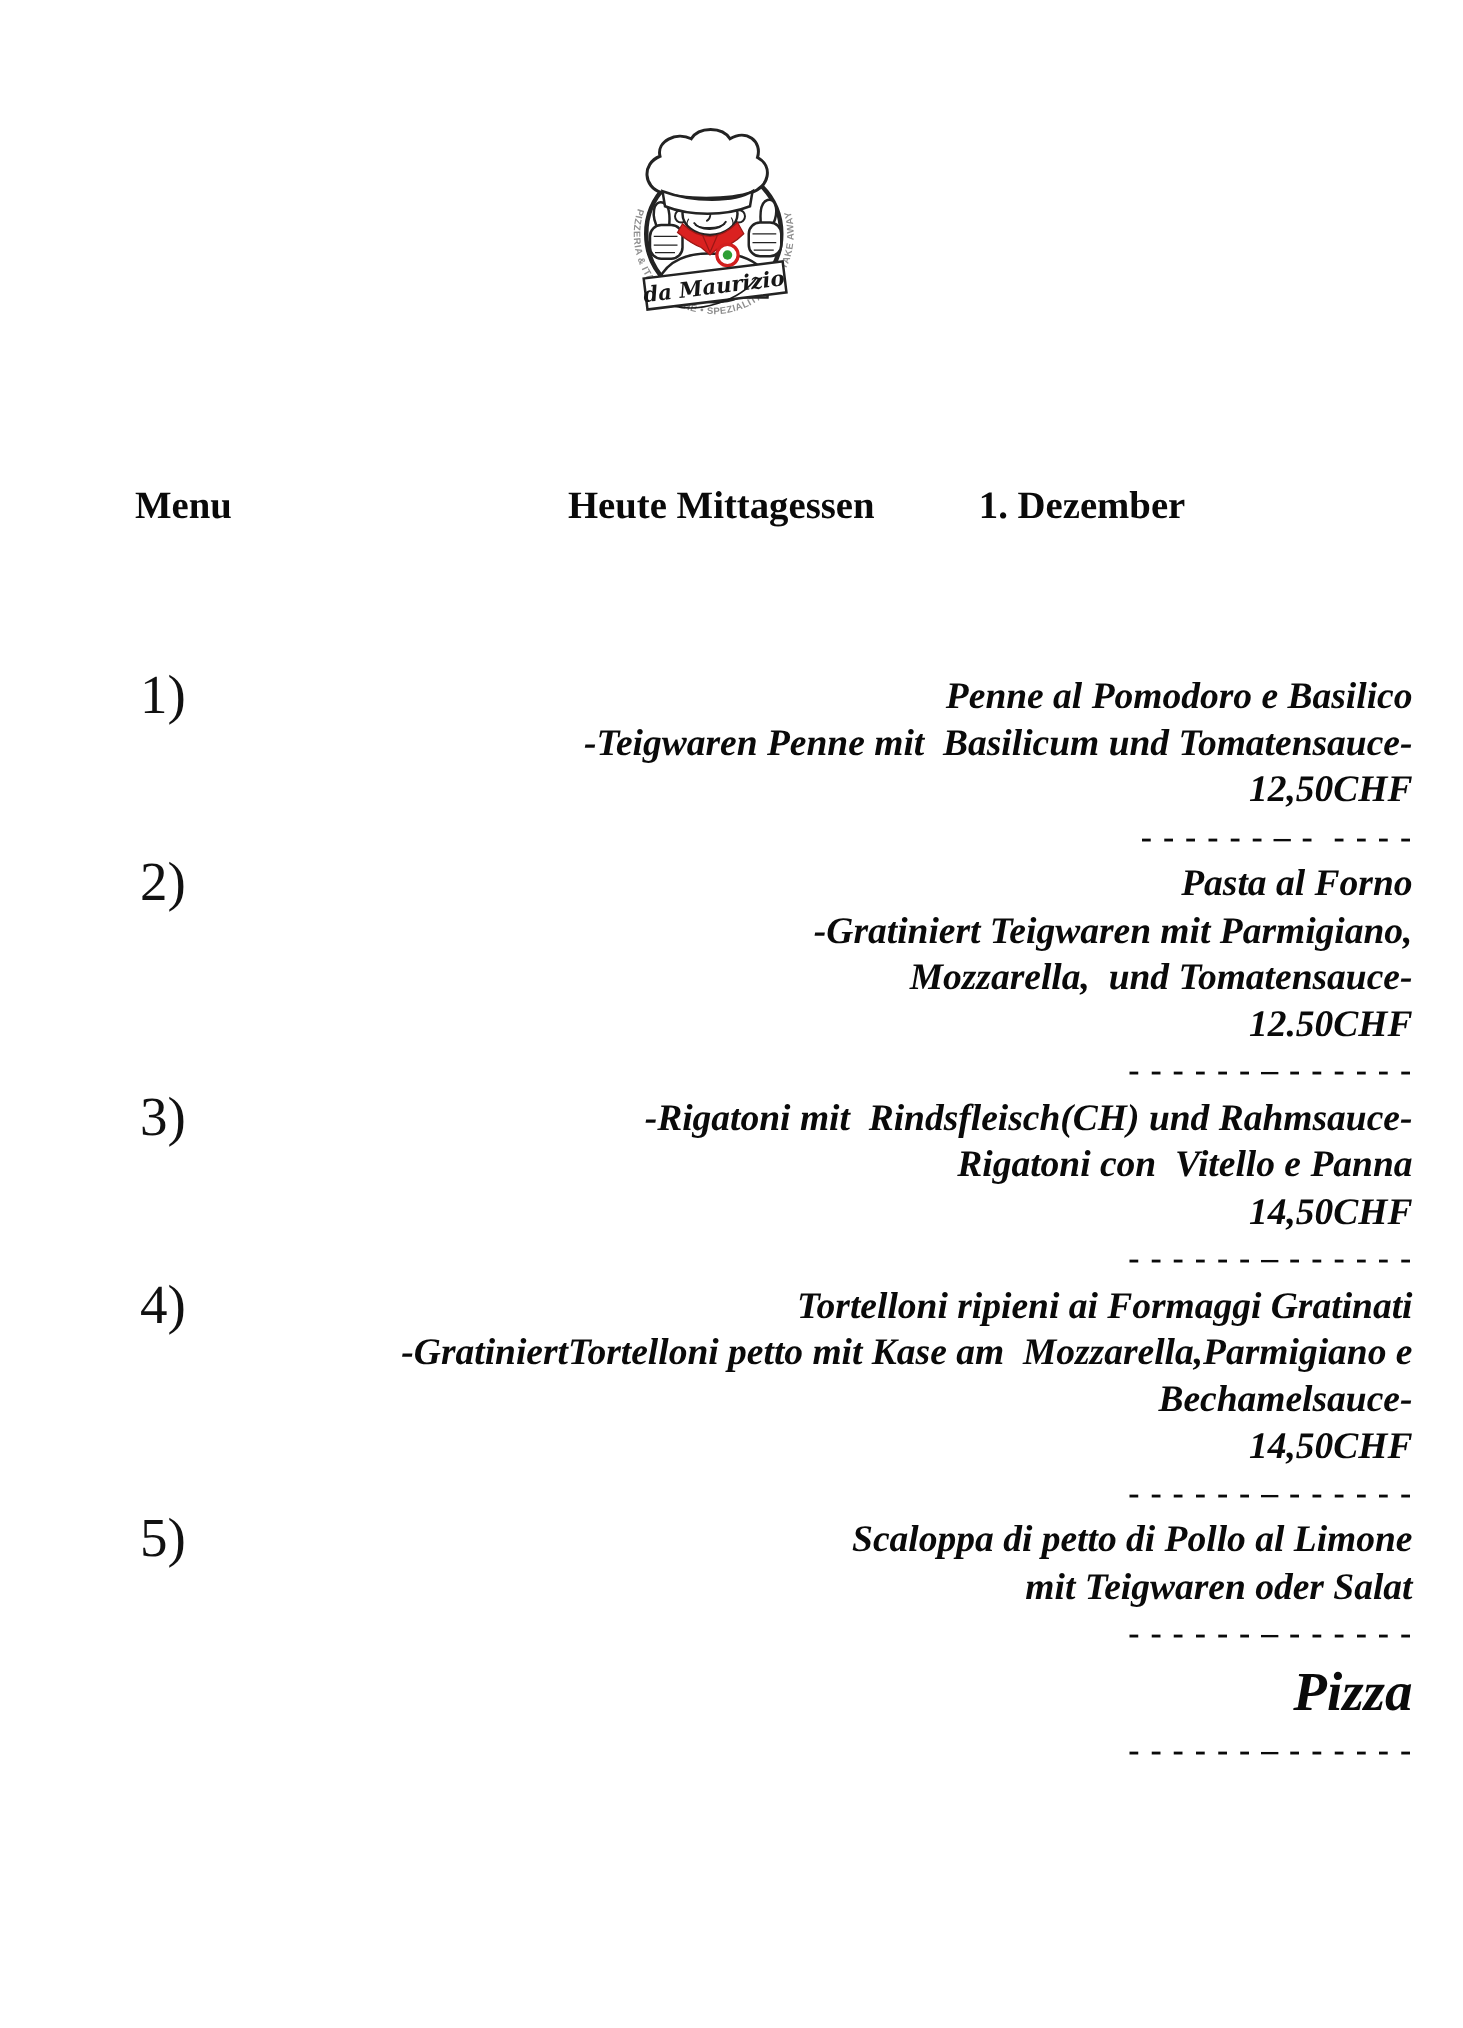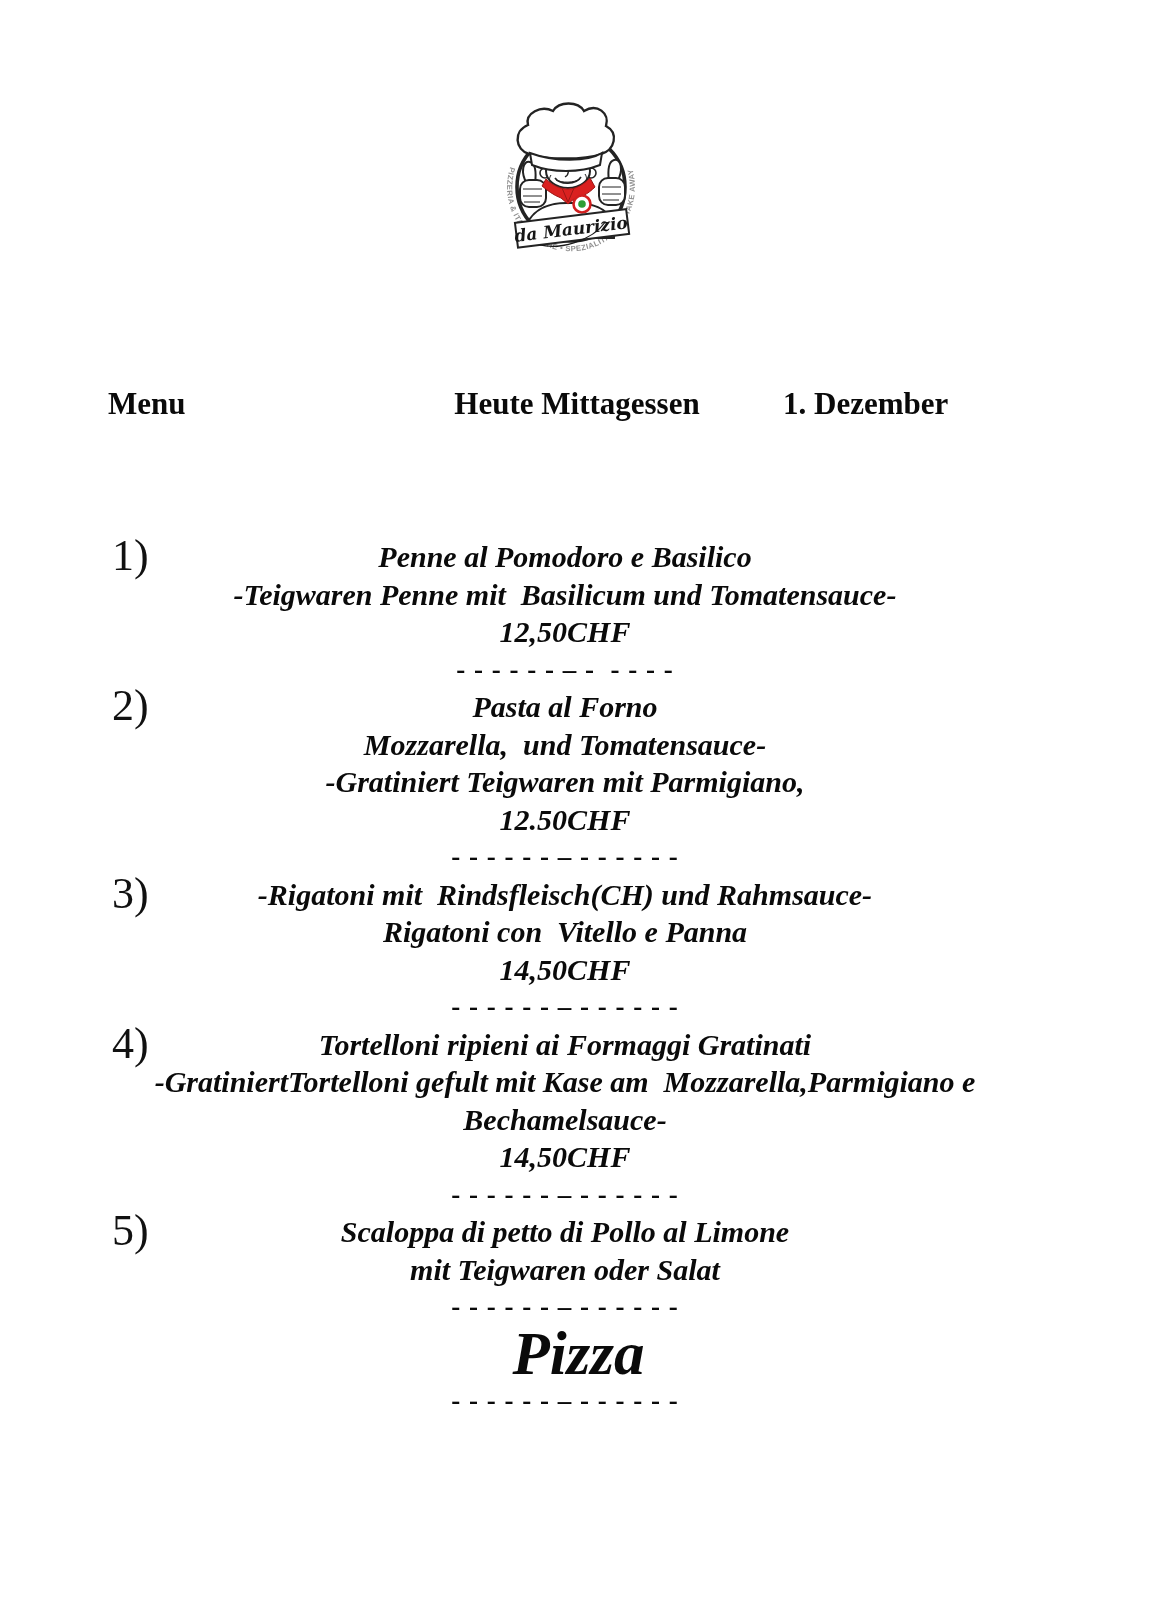--- a/index.html
+++ b/index.html
@@ -52,30 +52,30 @@
   .item{position:relative;}
   .num{
     position:absolute;
     left:112px; top:-4px;
     font-size:44px;
     line-height:44px;
     font-weight:normal;
     font-style:normal;
     color:#111;
   }
-  .line{white-space:pre;}
+  .line{white-space:pre;text-align:right;}
   .sep{
     font-style:normal;
     font-weight:bold;
     font-size:27px;
     letter-spacing:1px;
     white-space:pre;
   }
   .pizza-title{
-    font-size:61px;
+    font-size:44px;
     line-height:56px;
     white-space:pre;
     margin-left:27px;
   }
 </style>
 </head>
 <body>
 
 <div class="page">
 
@@ -141,38 +141,38 @@
       <span class="num">1)</span>
       <div class="line title">Penne al Pomodoro e Basilico</div>
       <div class="line desc">-Teigwaren Penne mit  Basilicum und Tomatensauce-</div>
       <div class="line price">12,50CHF</div>
       <div class="line sep">- - - - - - – -  - - - -</div>
     </div>
 
     <div class="item">
       <span class="num">2)</span>
       <div class="line title">Pasta al Forno</div>
+      <div class="line desc">-Gratiniert Teigwaren mit Parmigiano,</div>
       <div class="line desc">Mozzarella,  und Tomatensauce-</div>
-      <div class="line desc">-Gratiniert Teigwaren mit Parmigiano,</div>
       <div class="line price">12.50CHF</div>
       <div class="line sep">- - - - - - – - - - - - -</div>
     </div>
 
     <div class="item">
       <span class="num">3)</span>
       <div class="line desc">-Rigatoni mit  Rindsfleisch(CH) und Rahmsauce-</div>
       <div class="line title">Rigatoni con  Vitello e Panna</div>
       <div class="line price">14,50CHF</div>
       <div class="line sep">- - - - - - – - - - - - -</div>
     </div>
 
     <div class="item">
       <span class="num">4)</span>
       <div class="line title">Tortelloni ripieni ai Formaggi Gratinati</div>
-      <div class="line desc">-GratiniertTortelloni gefult mit Kase am  Mozzarella,Parmigiano e</div>
+      <div class="line desc">-GratiniertTortelloni petto mit Kase am  Mozzarella,Parmigiano e</div>
       <div class="line desc">Bechamelsauce-</div>
       <div class="line price">14,50CHF</div>
       <div class="line sep">- - - - - - – - - - - - -</div>
     </div>
 
     <div class="item">
       <span class="num">5)</span>
       <div class="line title">Scaloppa di petto di Pollo al Limone</div>
       <div class="line desc">mit Teigwaren oder Salat</div>
       <div class="line sep">- - - - - - – - - - - - -</div>

